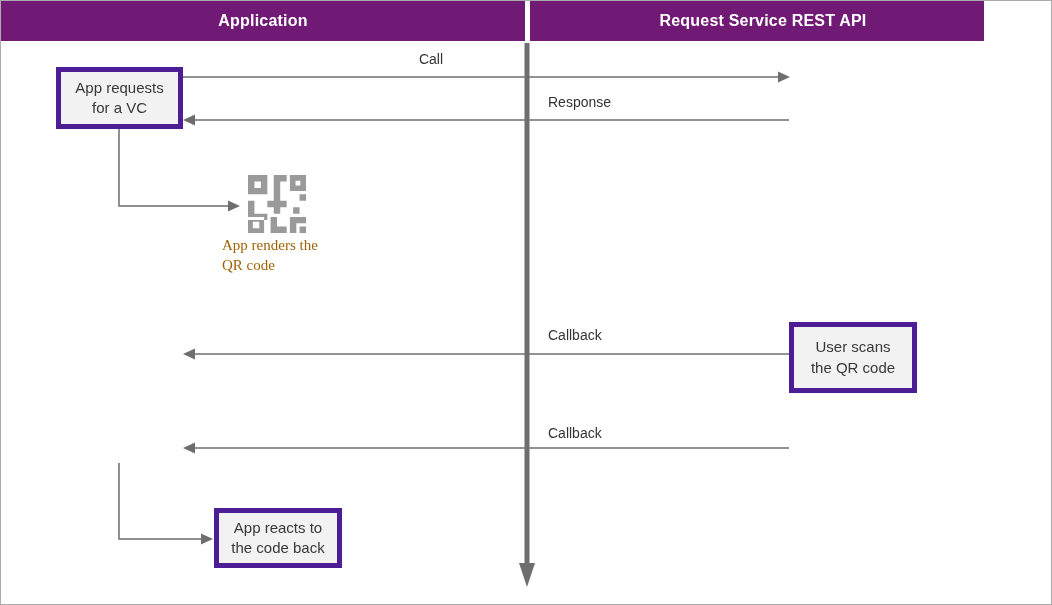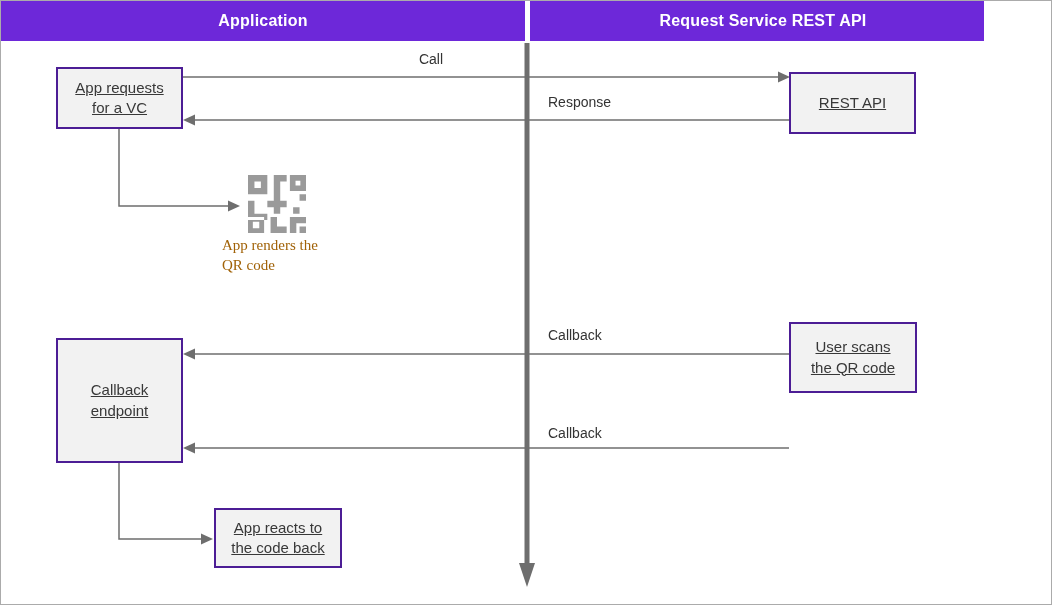--- a/index.html
+++ b/index.html
@@ -13,21 +13,21 @@
     height: 605px;
     background: #ffffff;
     border: 1px solid #ababab;
     overflow: hidden;
   }
   
   .lane-header {
     position: absolute;
     top: 0;
     height: 40px;
-    background: #6d28d9;
+    background: #701a75;
     color: #ffffff;
     font-size: 16px;
     font-weight: 600;
     display: flex;
     align-items: center;
     justify-content: center;
     letter-spacing: 0.2px;
   }
   .lane-header.left  { left: 0;     width: 524px; }
   .lane-header.right { left: 529px; width: 454px; padding-left: 12px; }
@@ -38,29 +38,28 @@
     inset: 0;
     width: 1052px;
     height: 605px;
     pointer-events: none;
   }
 
   
   .node {
     position: absolute;
     background: #f2f2f2;
-    border: 2px solid #4c1d95;
+    border: 5px solid #4c1d95;
     color: #383838;
     font-size: 15px;
     line-height: 1.35;
     display: flex;
     align-items: center;
     justify-content: center;
     text-align: center;
-    text-decoration: underline;
   }
   .node .txt { display: block; }
 
   #box-app-requests     { left: 55px;  top: 66px;  width: 127px; height: 62px; }
   #box-app-requests .txt { max-width: 100px; }
   #box-rest-api         { left: 788px; top: 71px;  width: 127px; height: 62px; }
   #box-callback-endpoint{ left: 55px;  top: 337px; width: 127px; height: 125px; }
   #box-callback-endpoint .txt { max-width: 85px; }
   #box-user-scans       { left: 788px; top: 321px; width: 128px; height: 71px; }
   #box-user-scans .txt  { max-width: 92px; }
@@ -135,27 +134,21 @@
     <polygon points="239,205 227,199.5 227,210.5" fill="#6e6e6e"></polygon>
 
     <polyline points="118,462 118,538 201,538" fill="none" stroke="#6e6e6e" stroke-width="1.5"></polyline>
     <polygon points="212,538 200,532.5 200,543.5" fill="#6e6e6e"></polygon>
   </svg>
 
   <div class="node" id="box-app-requests">
     <span class="txt">App requests for a VC</span>
   </div>
 
-  <div class="node" id="box-rest-api">
-    <span class="txt">REST API</span>
-  </div>
 
-  <div class="node" id="box-callback-endpoint">
-    <span class="txt">Callback endpoint</span>
-  </div>
 
   <div class="node" id="box-user-scans">
     <span class="txt">User scans the QR code</span>
   </div>
 
 
   <div class="node" id="box-app-reacts">
     <span class="txt">App reacts to the code back</span>
   </div>
 

